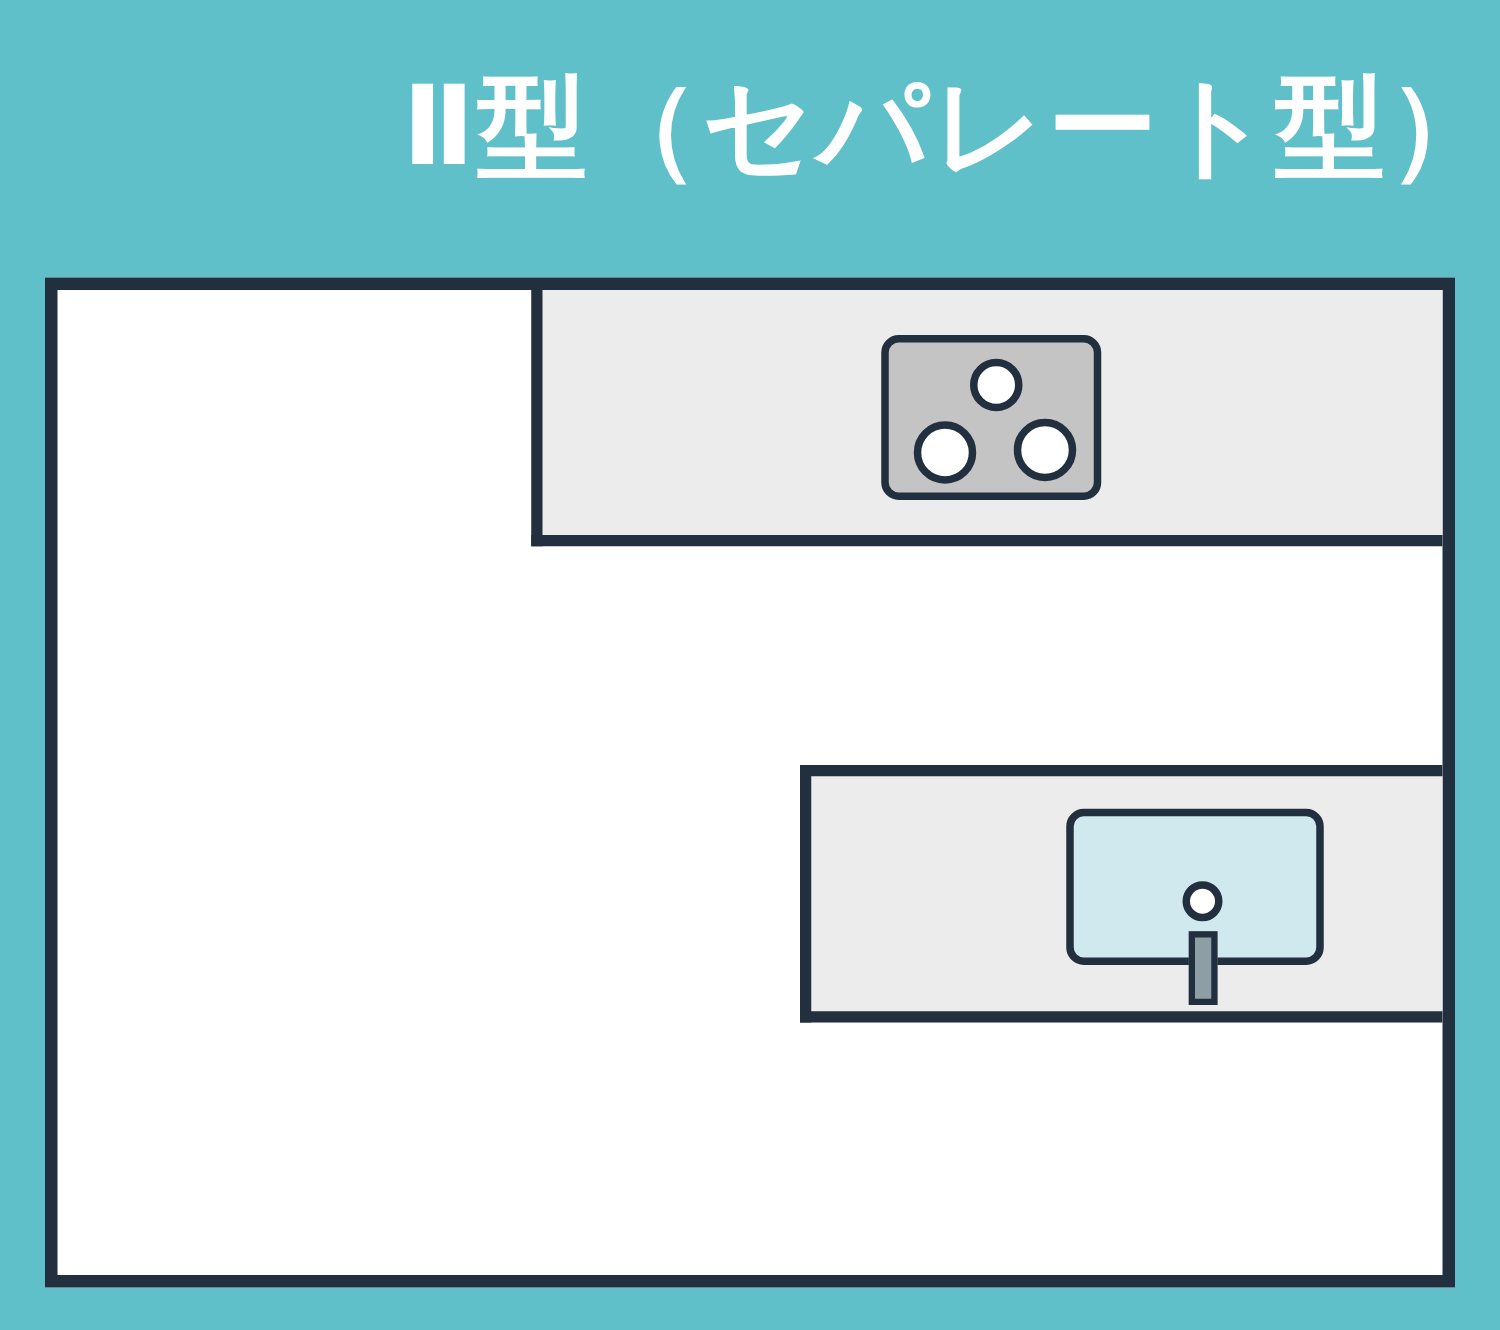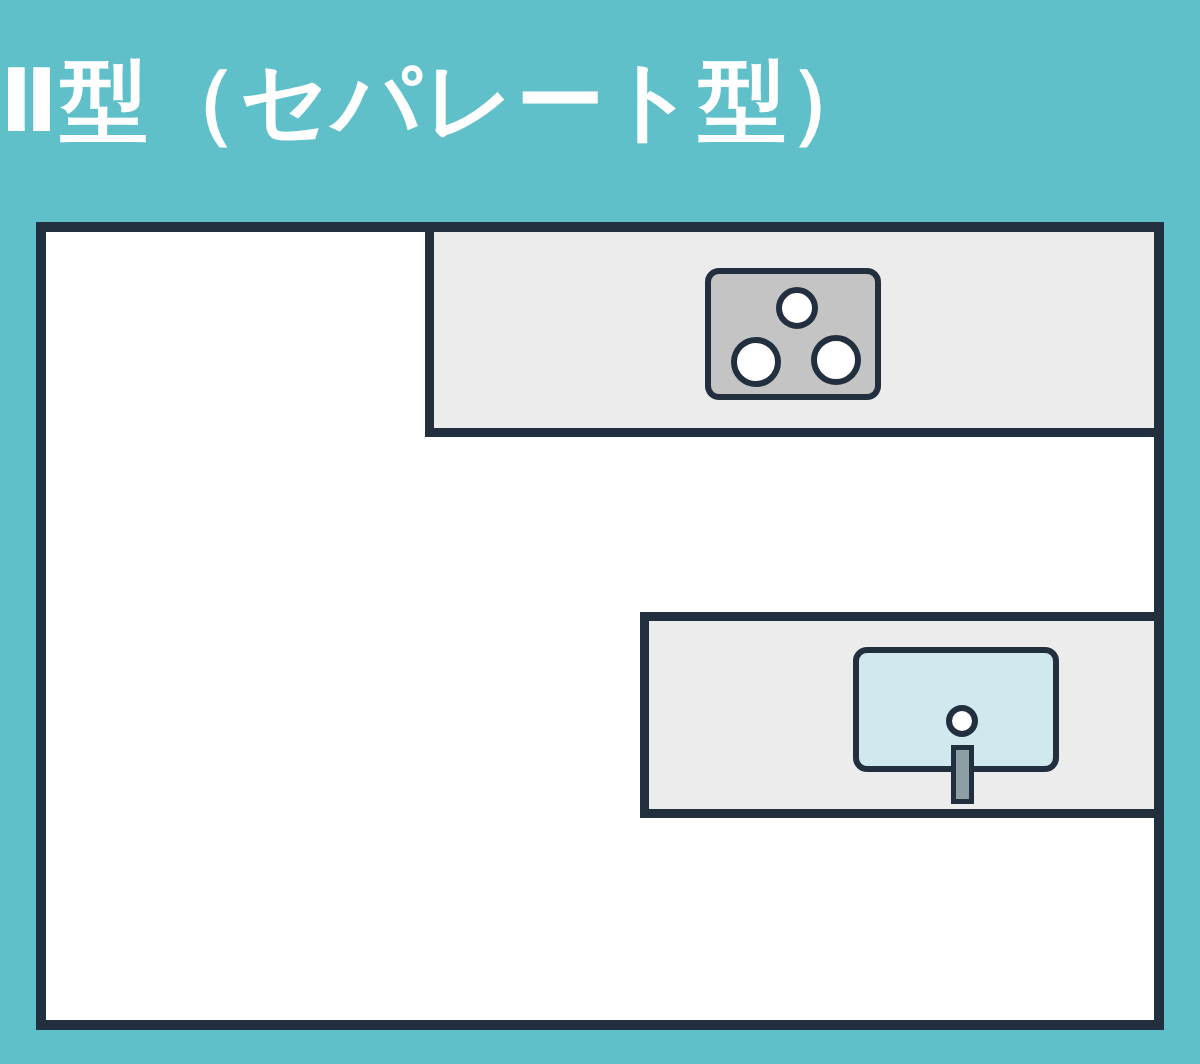--- a/index.html
+++ b/index.html
@@ -24,21 +24,21 @@
     position: relative;
     width: 1200px;
     height: 1064px;
     background: var(--background);
   }
   .title {
     position: absolute;
     top: 50px;
     left: 0;
     width: 100%;
-    text-align: left;
+    text-align: right;
     font-size: 88px;
     font-weight: 800;
     letter-spacing: 2px;
     color: var(--title_color);
     line-height: 1.15;
     white-space: nowrap;
   }
   .room {
     position: absolute;
     left: 36px;

